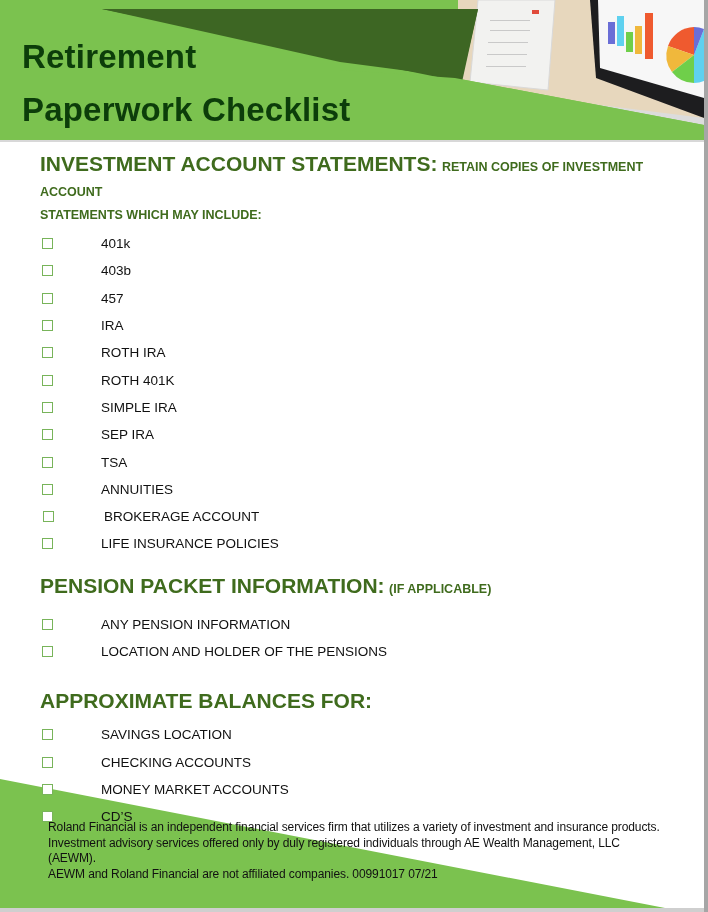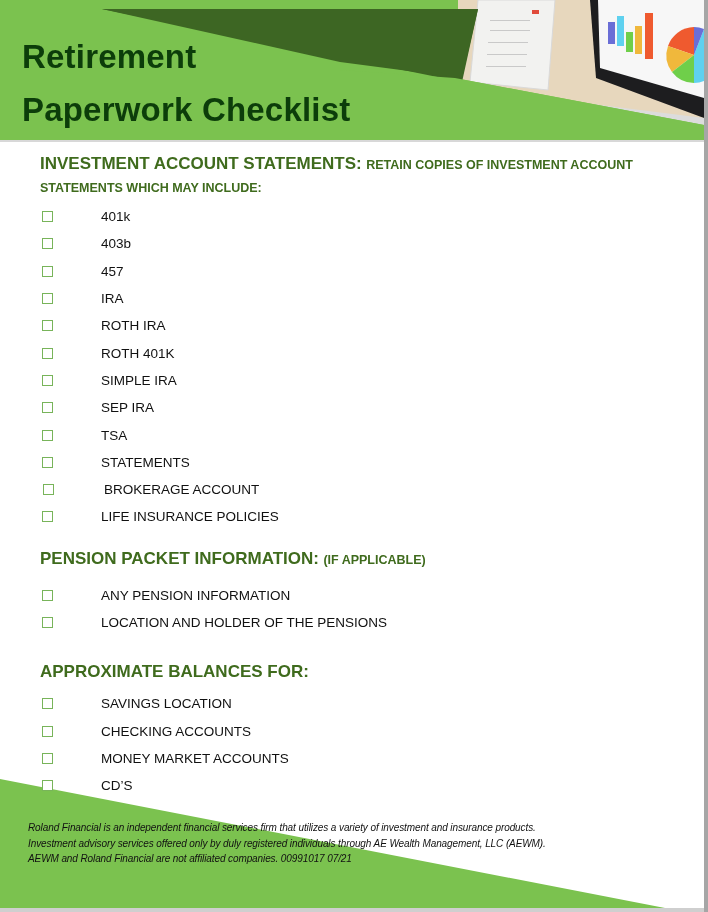--- a/index.html
+++ b/index.html
@@ -10,29 +10,29 @@
 
   
   .header { position:absolute; left:0; top:0; width:704px; height:123px; }
   .header svg { position:absolute; left:0; top:0; }
   .title { position:absolute; left:22px; top:30px; color:#0c3d0a; font-weight:bold; font-size:33px; line-height:53px; letter-spacing:0.2px; }
   .header-bottom-line { position:absolute; left:0; top:140px; width:704px; height:2px; background:#d8d8d8; }
 
   
   .content { position:absolute; left:40px; top:152px; width:640px; }
   .section-heading { color:#3f6b1d; font-weight:bold; text-transform:uppercase; }
-  .h-big { font-size:17px; }
+  .h-big { font-size:21px; }
   .h-small { font-size:12.5px; }
   .h1 { line-height:24px; }
   .h1-line2 { font-size:12.5px; line-height:22px; }
   ul.checklist { list-style:none; margin:0; padding:0; }
   ul.checklist li { display:flex; align-items:center; height:27.3px; font-size:13.5px; color:#111;gap:38px; }
   .box { display:inline-block; width:9px; height:9px; border:1px solid #78b45a; margin-right:10px; margin-left:2px; background:#fff; flex:none; }
 
-  .footer-text { position:absolute; left:28px; top:820px; width:620px; font-size:10px; line-height:15.5px; color:#111; letter-spacing:-0.1px;font-style:italic; }
+  .footer-text { position:absolute; left:48px; top:820px; width:620px; font-size:12px; line-height:15.5px; color:#111; letter-spacing:-0.1px; }
 </style>
 </head>
 <body>
 
 <div class="page">
 
   <div class="header">
     <svg width="704" height="142" viewBox="0 0 704 142">
 
       <g>
@@ -130,21 +130,21 @@
         <li>
             <span class="box"></span>
             <span>SEP IRA</span>
           </li>
         <li>
             <span class="box"></span>
             <span>TSA</span>
           </li>
         <li>
             <span class="box"></span>
-            <span>STATEMENTS</span>
+            <span>ANNUITIES</span>
           </li>
         <li>
             <span class="box" style="margin-right:12px;margin-left:3px;"></span>
             <span>BROKERAGE ACCOUNT</span>
           </li>
         <li>
             <span class="box"></span>
             <span>LIFE INSURANCE POLICIES</span>
           </li>
       </ul>

